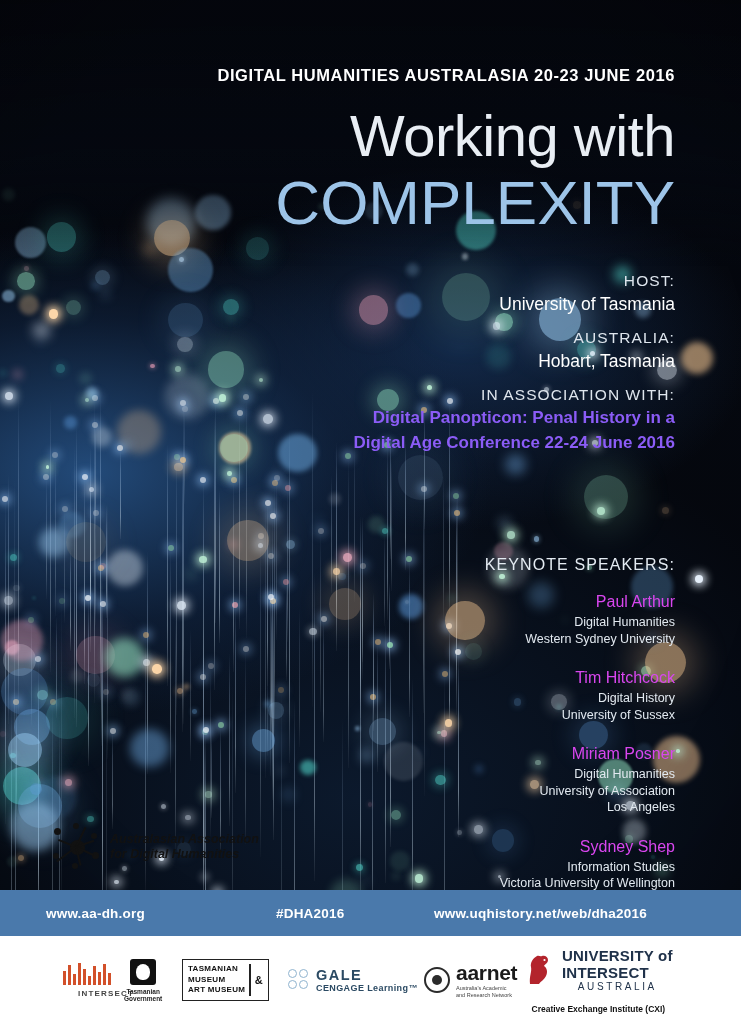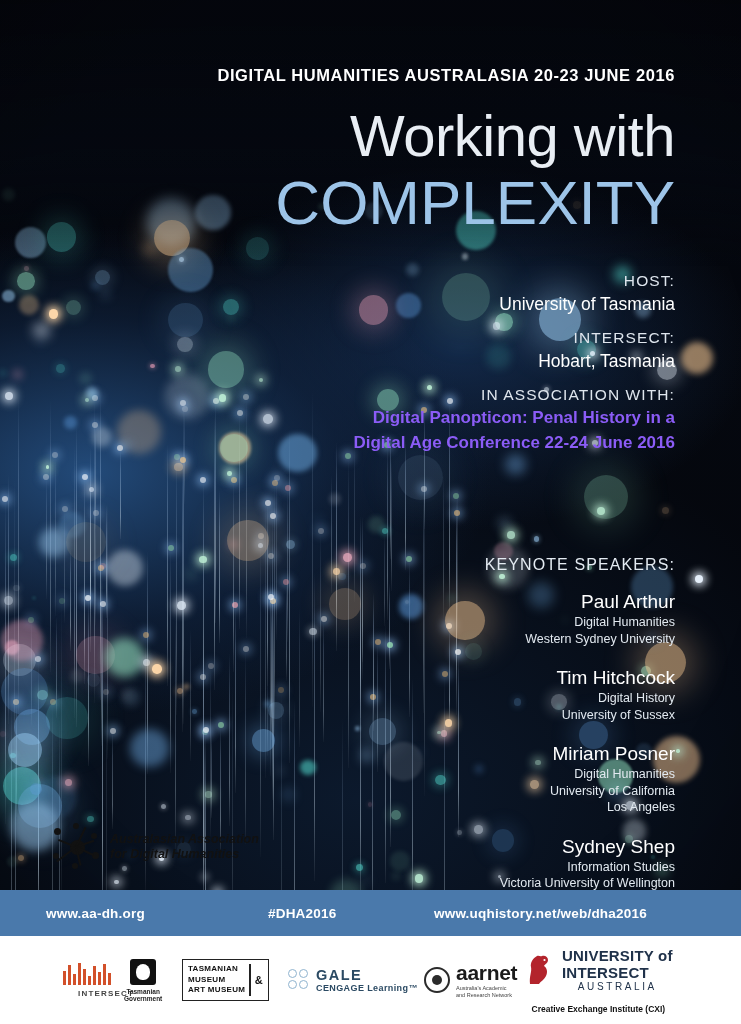--- a/index.html
+++ b/index.html
@@ -87,21 +87,21 @@
     font-size:17.5px; color:#ffffff; margin-top:3px; line-height:22px;
   }
   .info .val.assoc { color:#8b5cf6; font-weight:bold; font-size:17px; line-height:22px; }
 
   .keynotes { position:absolute; right:66px; top:556px; text-align:right; width:420px; }
   .kn-head {
     font-size:16px; letter-spacing:1.1px; color:#e4ebf2; margin-bottom:16px;
   }
   .speaker { margin-bottom:19px; }
   .speaker .name {
-    font-size:19px; color:#ffffff; line-height:24px;
+    font-size:16px; color:#d946ef; line-height:24px;
   }
   .speaker .aff {
     font-size:12.5px; color:#e2e9f0; line-height:16.5px;
   }
 
   
   .aadh {
     position:absolute; left:52px; bottom:152px;
     display:flex; align-items:center; gap:8px;
   }
@@ -117,21 +117,21 @@
   
   .bluebar {
     position:absolute; left:0; bottom:88px; width:100%; height:46px;
     background:#4a79ab;
     display:flex; align-items:center;
   }
   .bluebar a, .bluebar span {
     color:#ffffff; font-size:13.5px; font-weight:bold; text-decoration:none; letter-spacing:0.2px;
   }
   .bb-1 { position:absolute; left:46px; }
-  .bb-2 { position:absolute; left:268px; }
+  .bb-2 { position:absolute; left:276px; }
   .bb-3 { position:absolute; left:434px; }
 
   
   .sponsors {
     position:absolute; left:0; bottom:0; width:100%; height:88px;
     background:#ffffff;
   }
   .sp { position:absolute; top:0; height:88px; display:flex; align-items:center; }
 
   
@@ -685,21 +685,21 @@
 
     <div class="title-wrap">
       <div class="title-1">Working with</div>
       <div class="title-2">COMPLEXITY</div>
     </div>
 
     <div class="info">
       <div class="lbl first">HOST:</div>
       <div class="val">University of Tasmania</div>
 
-      <div class="lbl">INTERSECT:</div>
+      <div class="lbl">AUSTRALIA:</div>
       <div class="val">Hobart, Tasmania</div>
 
       <div class="lbl">IN ASSOCIATION WITH:</div>
       <div class="val assoc">Digital Panopticon: Penal History in a</div>
       <div class="val assoc">Digital Age Conference 22-24 June 2016</div>
     </div>
 
     <div class="keynotes">
       <div class="kn-head">KEYNOTE SPEAKERS:</div>
 
@@ -711,21 +711,21 @@
 
       <div class="speaker">
         <div class="name">Tim Hitchcock</div>
         <div class="aff">Digital History</div>
         <div class="aff">University of Sussex</div>
       </div>
 
       <div class="speaker">
         <div class="name">Miriam Posner</div>
         <div class="aff">Digital Humanities</div>
-        <div class="aff">University of California</div>
+        <div class="aff">University of Association</div>
         <div class="aff">Los Angeles</div>
       </div>
 
       <div class="speaker">
         <div class="name">Sydney Shep</div>
         <div class="aff">Information Studies</div>
         <div class="aff">Victoria University of Wellington</div>
       </div>
     </div>
 

